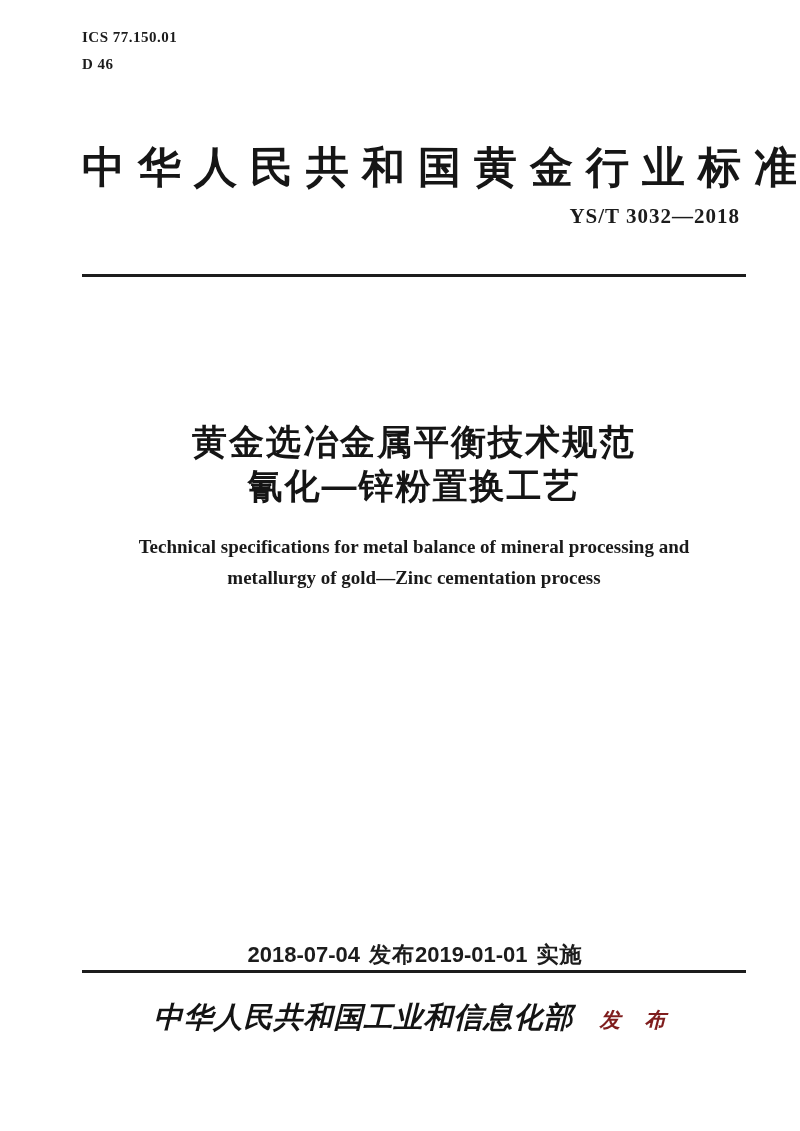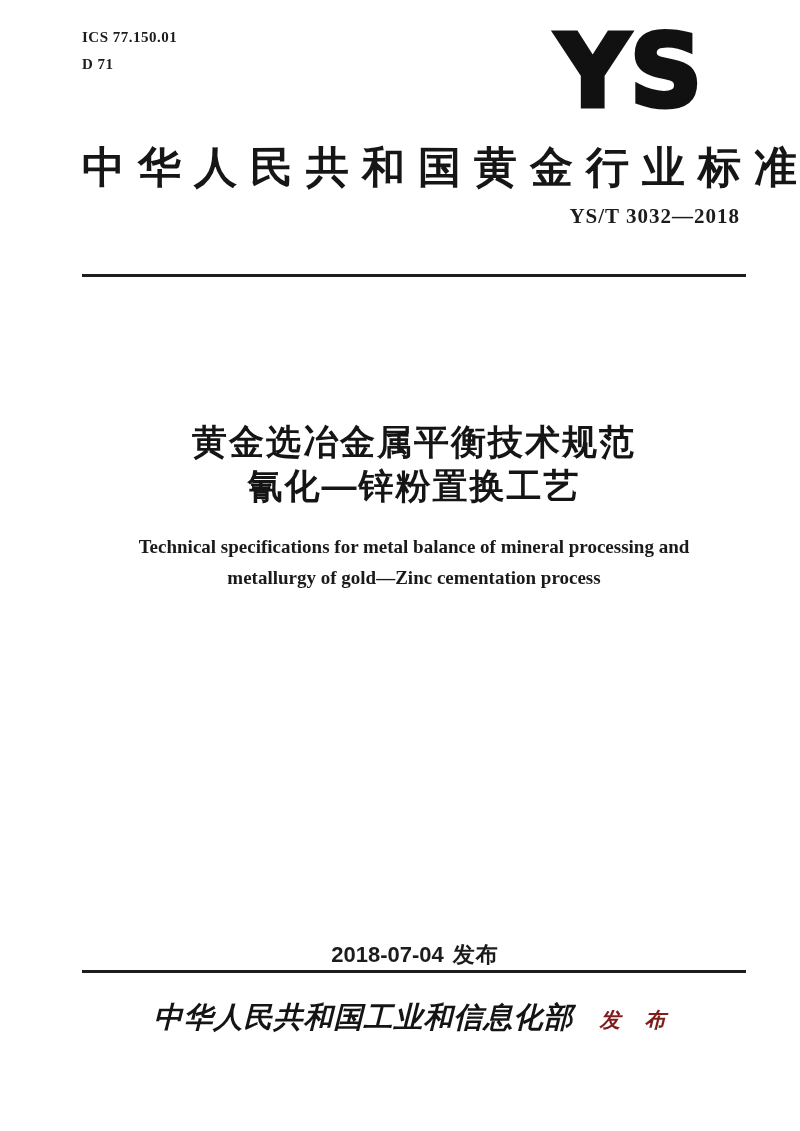--- a/index.html
+++ b/index.html
@@ -89,24 +89,23 @@
     color:#7f1d1d;
   }
 </style>
 </head>
 <body>
 
 <div class="page">
 
   <div class="ics-block">
     <div>ICS 77.150.01</div>
-    <div>D 71</div>
+    <div>D 46</div>
   </div>
 
-  <div class="logo">YS</div>
 
   <div class="std-class">中华人民共和国黄金行业标准</div>
 
   <div class="std-number">YS/T 3032—2018</div>
 
   <div class="rule rule-top"></div>
 
   <div class="center-col title-en">
     <div>Technical specifications for metal balance of mineral processing and</div>
     <div>metallurgy of gold—Zinc cementation process</div>
@@ -114,20 +113,23 @@
 
   <div class="center-col title-zh">
     <div>黄金选冶金属平衡技术规范</div>
     <div>氰化—锌粉置换工艺</div>
   </div>
 
   <div class="dates-row">
     <div>
       <span>2018-07-04</span><span class="date-label">发布</span>
     </div>
+    <div>
+      <span>2019-01-01</span><span class="date-label">实施</span>
+    </div>
   </div>
 
   <div class="rule rule-bottom"></div>
 
   <div class="publisher-row">
     <span class="publisher-name">中华人民共和国工业和信息化部</span>
     <span class="publish-label">发 布</span>
   </div>
 
 </div>

